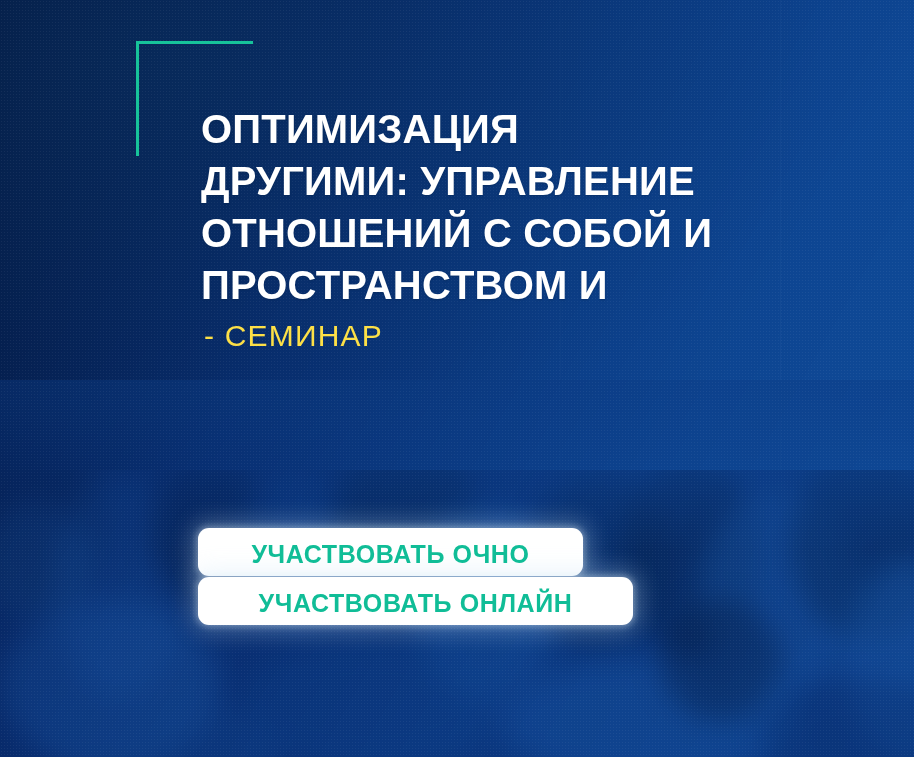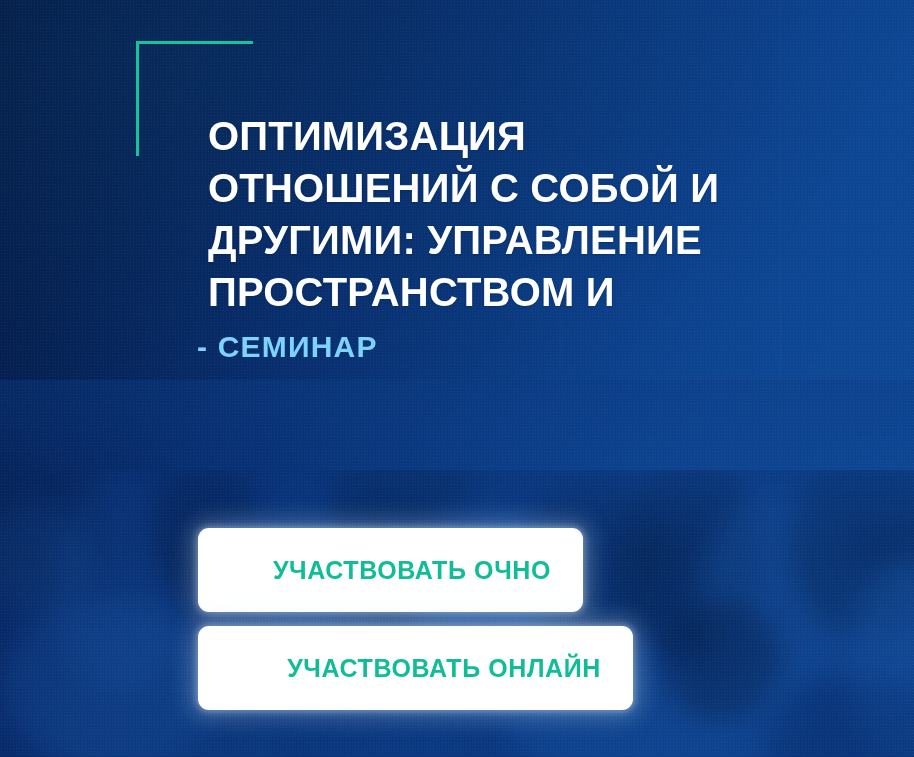--- a/index.html
+++ b/index.html
@@ -123,64 +123,64 @@
   }
 
   
   .content {
     position: absolute;
     left: 196px;
     top: 98px;
     width: 660px;
   }
   .title {
-    margin: 12px;
+    margin: 5px;
     color: #ffffff;
     font-size: 40px;
     line-height: 52px;
     font-weight: bold;
     letter-spacing: .2px;
     text-shadow: 0 1px 2px rgba(5,35,70,.35);
   }
   .title .ln { display: block; white-space: nowrap; }
 
   .subtitle {
-    margin: 8px 0 0 1px;
-    color: #7dd3fc;
+    margin: 8px 0 0 8px;
+    color: #fde047;
     font-size: 30px;
     line-height: 34px;
-    font-weight: bold;
+    font-weight: normal;
     letter-spacing: 1.2px;
   }
 
   
   .btn-group {
     position: absolute;
     left: 198px;
     top: 528px;
   }
   .btn {
     display: block;
     border: none;
     background: #ffffff;
     color: #10bd97;
     font-family: "Liberation Sans", sans-serif;
     font-size: 25px;
     font-weight: bold;
     letter-spacing: .6px;
     border-radius: 11px;
-    height: 84px;
+    height: 48px;
     padding: 12px 32px;
     cursor: pointer;
-    text-align: right;
+    text-align: center;
     box-shadow:
       0 0 22px 8px rgba(200,226,245,.30),
       0 0 6px 2px rgba(225,240,252,.35);
   }
-  .btn + .btn { margin-top: 14px; }
+  .btn + .btn { margin-top: 1px; }
   .btn-inperson { width: 385px; }
   .btn-online   { width: 435px; }
 </style>
 </head>
 <body>
 
 <div class="hero">
 
   <div class="photo-layer">
     <div class="blob b1"></div>
@@ -209,22 +209,22 @@
 
   <div class="tint"></div>
   <div class="tint2"></div>
   <div class="grain"></div>
 
   <div class="bracket"></div>
 
   <div class="content">
     <h1 class="title">
       <span class="ln">ОПТИМИЗАЦИЯ</span>
+      <span class="ln">ДРУГИМИ: УПРАВЛЕНИЕ</span>
       <span class="ln">ОТНОШЕНИЙ С СОБОЙ И</span>
-      <span class="ln">ДРУГИМИ: УПРАВЛЕНИЕ</span>
       <span class="ln">ПРОСТРАНСТВОМ И</span>
     </h1>
     <p class="subtitle">- СЕМИНАР</p>
   </div>
 
   <div class="btn-group">
     <button class="btn btn-inperson">УЧАСТВОВАТЬ ОЧНО</button>
     <button class="btn btn-online">УЧАСТВОВАТЬ ОНЛАЙН</button>
   </div>
 

